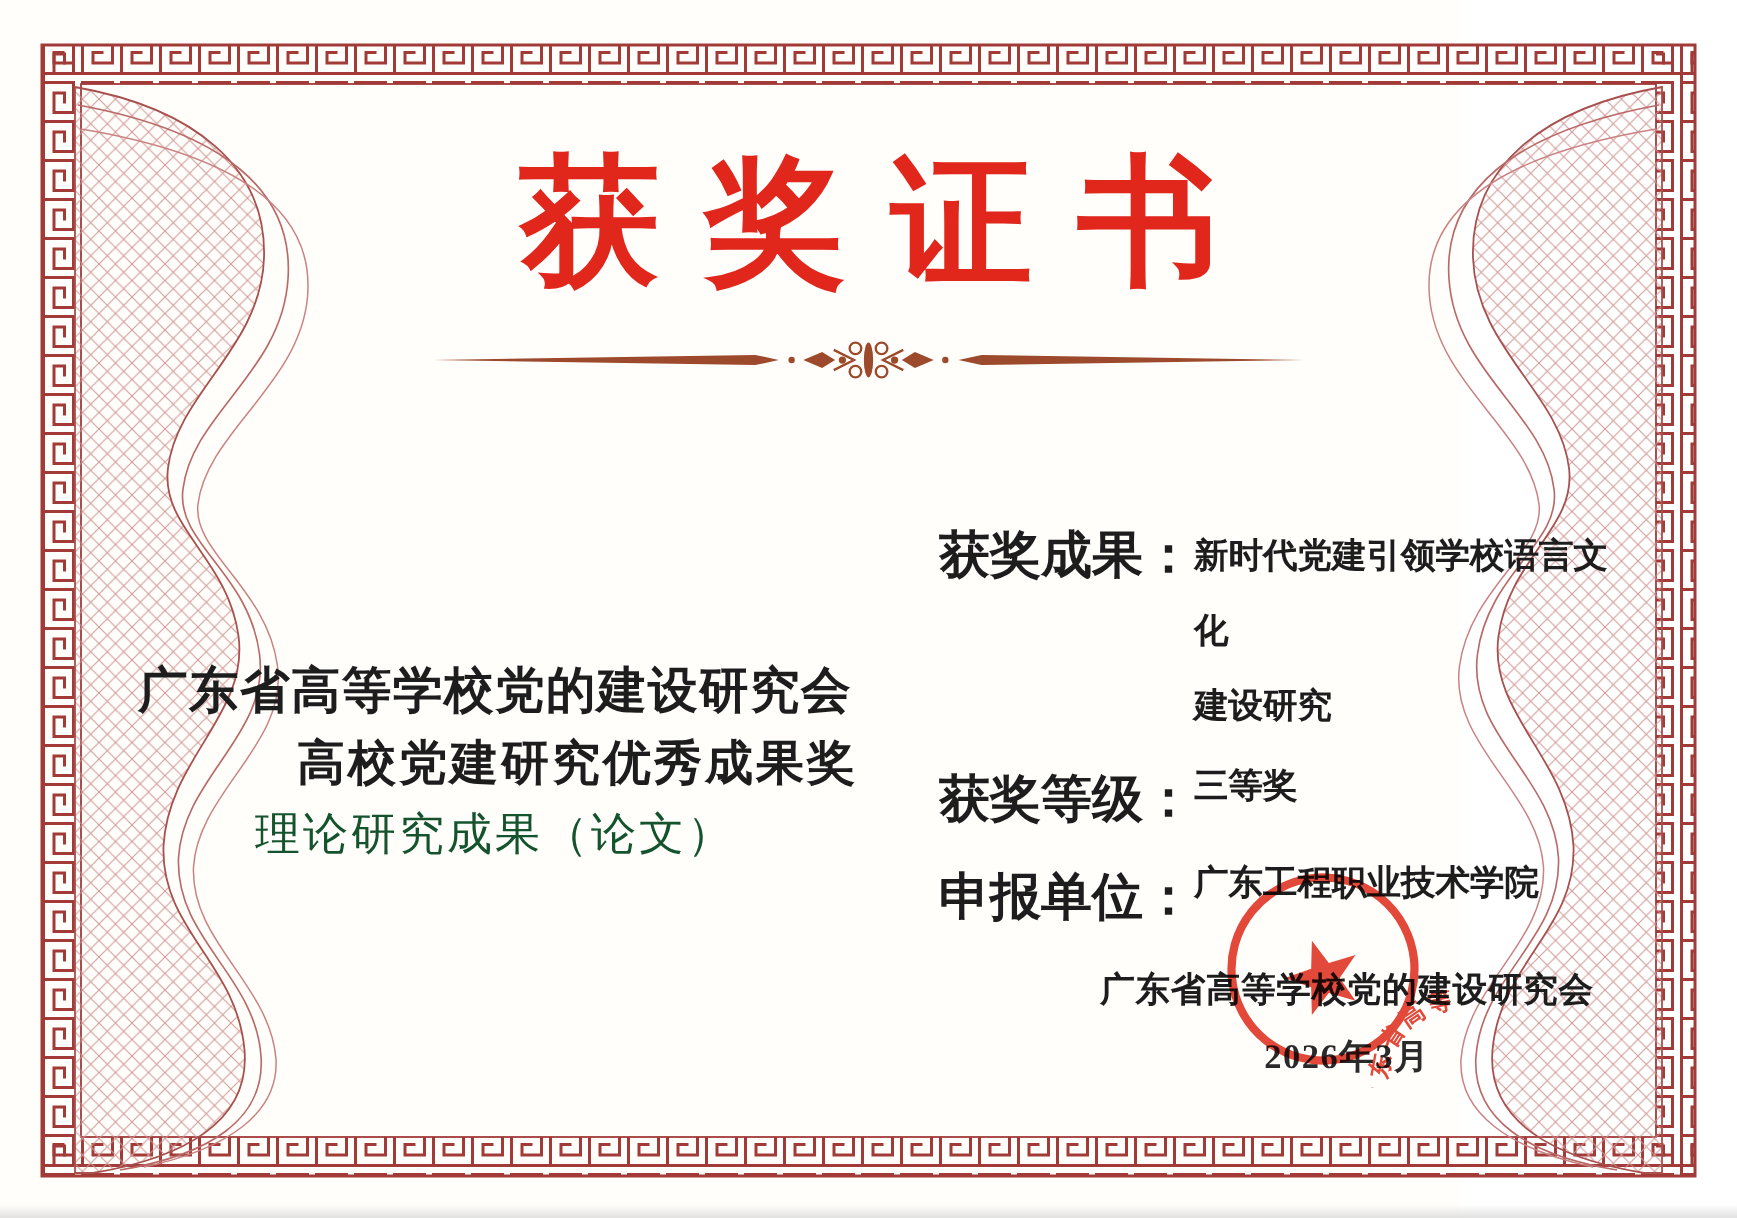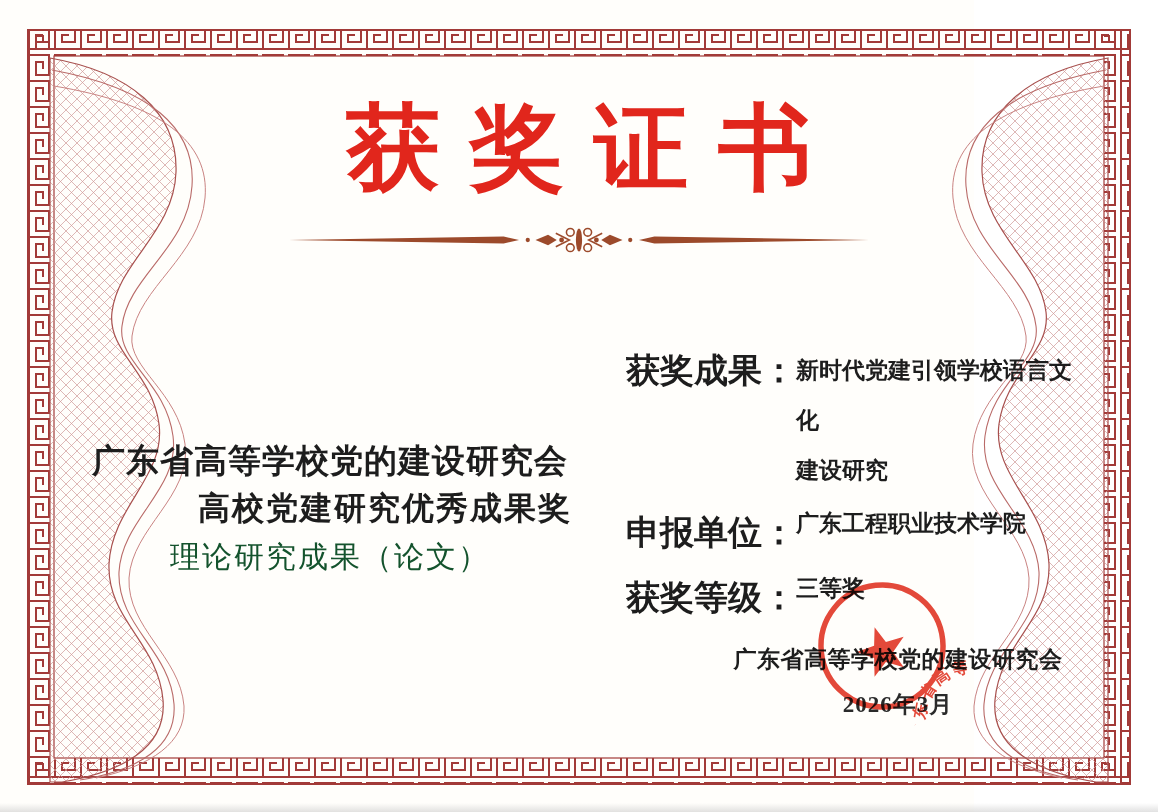--- a/index.html
+++ b/index.html
@@ -125,26 +125,26 @@
 
   <div class="fields">
     <div class="field-row row-result">
       <span class="field-label">获奖成果：</span>
       <span class="field-value">
         <span class="vline">新时代党建引领学校语言文化</span>
         <span class="vline">建设研究</span>
       </span>
     </div>
     <div class="field-row">
+      <span class="field-label">获奖等级：</span>
+      <span class="field-value">三等奖</span>
+    </div>
+    <div class="field-row">
       <span class="field-label">申报单位：</span>
       <span class="field-value">广东工程职业技术学院</span>
-    </div>
-    <div class="field-row">
-      <span class="field-label">获奖等级：</span>
-      <span class="field-value">三等奖</span>
     </div>
   </div>
 
   <div class="sig">
     <div class="sig-org">广东省高等学校党的建设研究会</div>
     <div class="sig-date">2026年3月</div>
   </div>
 
   <svg class="seal" viewBox="0 0 164 164" aria-hidden="true">
     <defs>

